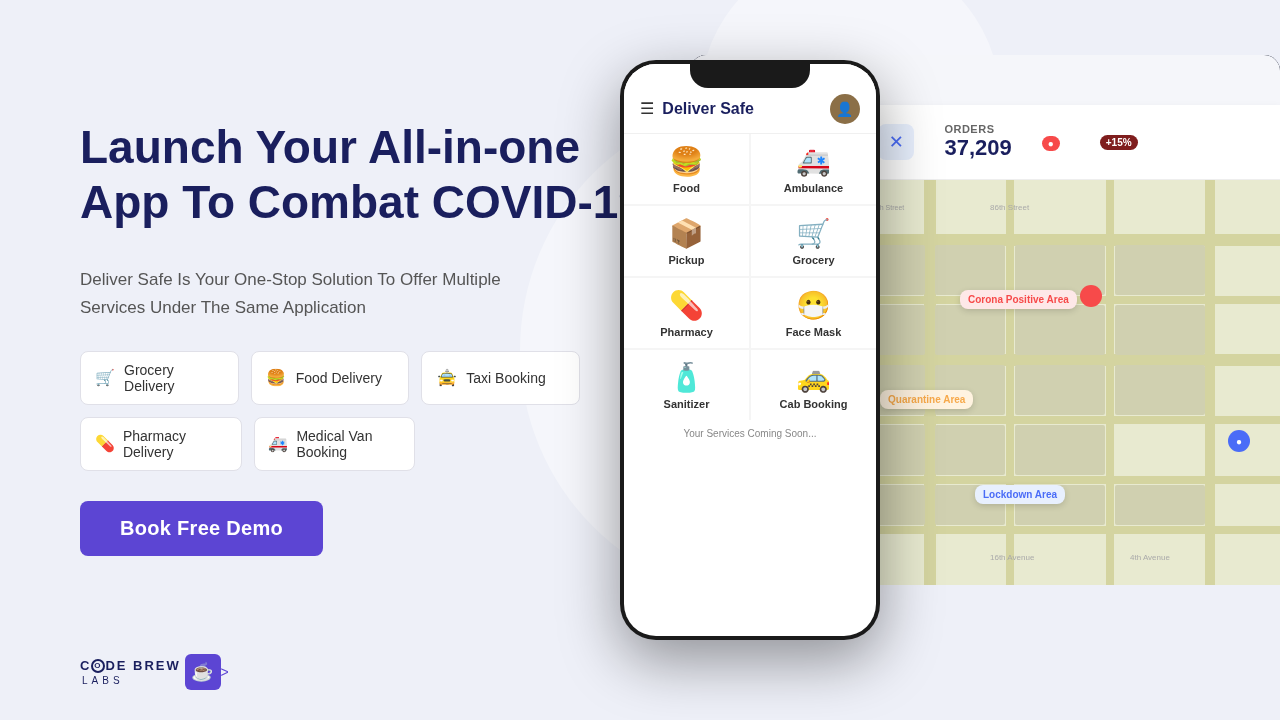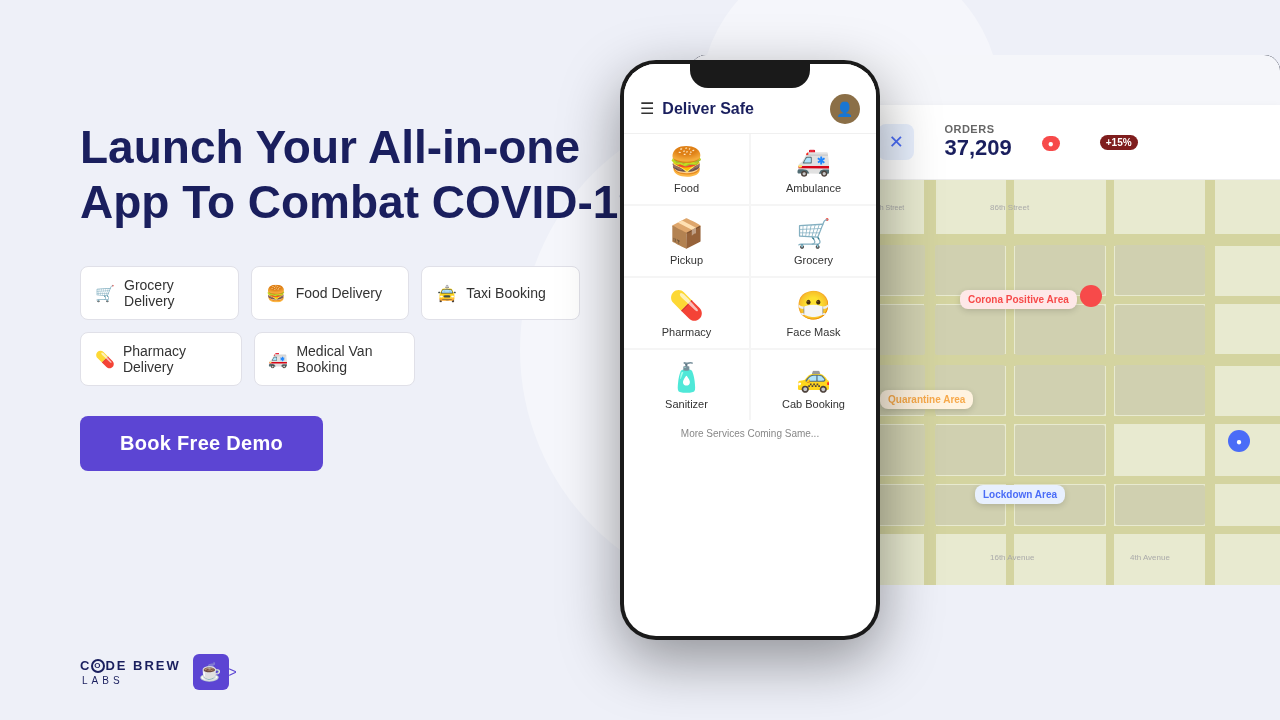--- a/index.html
+++ b/index.html
@@ -100,21 +100,21 @@
       letter-spacing: 0.3px;
     }
 
     
     .logo {
       position: absolute;
       bottom: 30px;
       left: 80px;
       display: flex;
       align-items: center;
-      gap: 12px;
+      gap: 4px;
     }
     .logo-icon {
       width: 36px;
       height: 36px;
       background: #5c45d3;
       border-radius: 6px;
       display: flex;
       align-items: center;
       justify-content: center;
       color: white;
@@ -374,21 +374,21 @@
       padding: 14px 8px 10px;
       gap: 6px;
       cursor: pointer;
     }
     .service-icon {
       font-size: 28px;
       line-height: 1;
     }
     .service-name {
       font-size: 11px;
-      font-weight: 400;
+      font-weight: 700;
       color: #333;
       text-align: center;
     }
     .more-services {
       text-align: center;
       padding: 8px;
       font-size: 10px;
       color: #888;
       background: white;
     }
@@ -406,20 +406,21 @@
 <body>
 
 <div class="bg-circle bg-circle-1"></div>
 <div class="bg-circle bg-circle-2"></div>
 
 <div class="left-panel">
   <h1 class="main-heading">
     <span>Launch Your All-in-one</span><br>
     <span>App To Combat COVID-19</span>
   </h1>
+  <p class="sub-heading">Deliver Safe Is Your One-Stop Solution To Offer Multiple Services Under The Same Application</p>
 
   
   <div class="features-grid">
     <div class="feature-badge">
       <span class="badge-icon">🛒</span>
       <span>Grocery Delivery</span>
     </div>
     <div class="feature-badge">
       <span class="badge-icon">🍔</span>
       <span>Food Delivery</span>
@@ -618,18 +619,18 @@
           <span class="service-name">Sanitizer</span>
         </div>
 
         <div class="service-item">
           <span class="service-icon">🚕</span>
           <span class="service-name">Cab Booking</span>
         </div>
       </div>
 
       <div class="more-services">
-        <span>More Services Coming Same...</span>
+        <span>Your Services Coming Soon...</span>
       </div>
     </div>
   </div>
 
 </div>
 
 </body></html>

